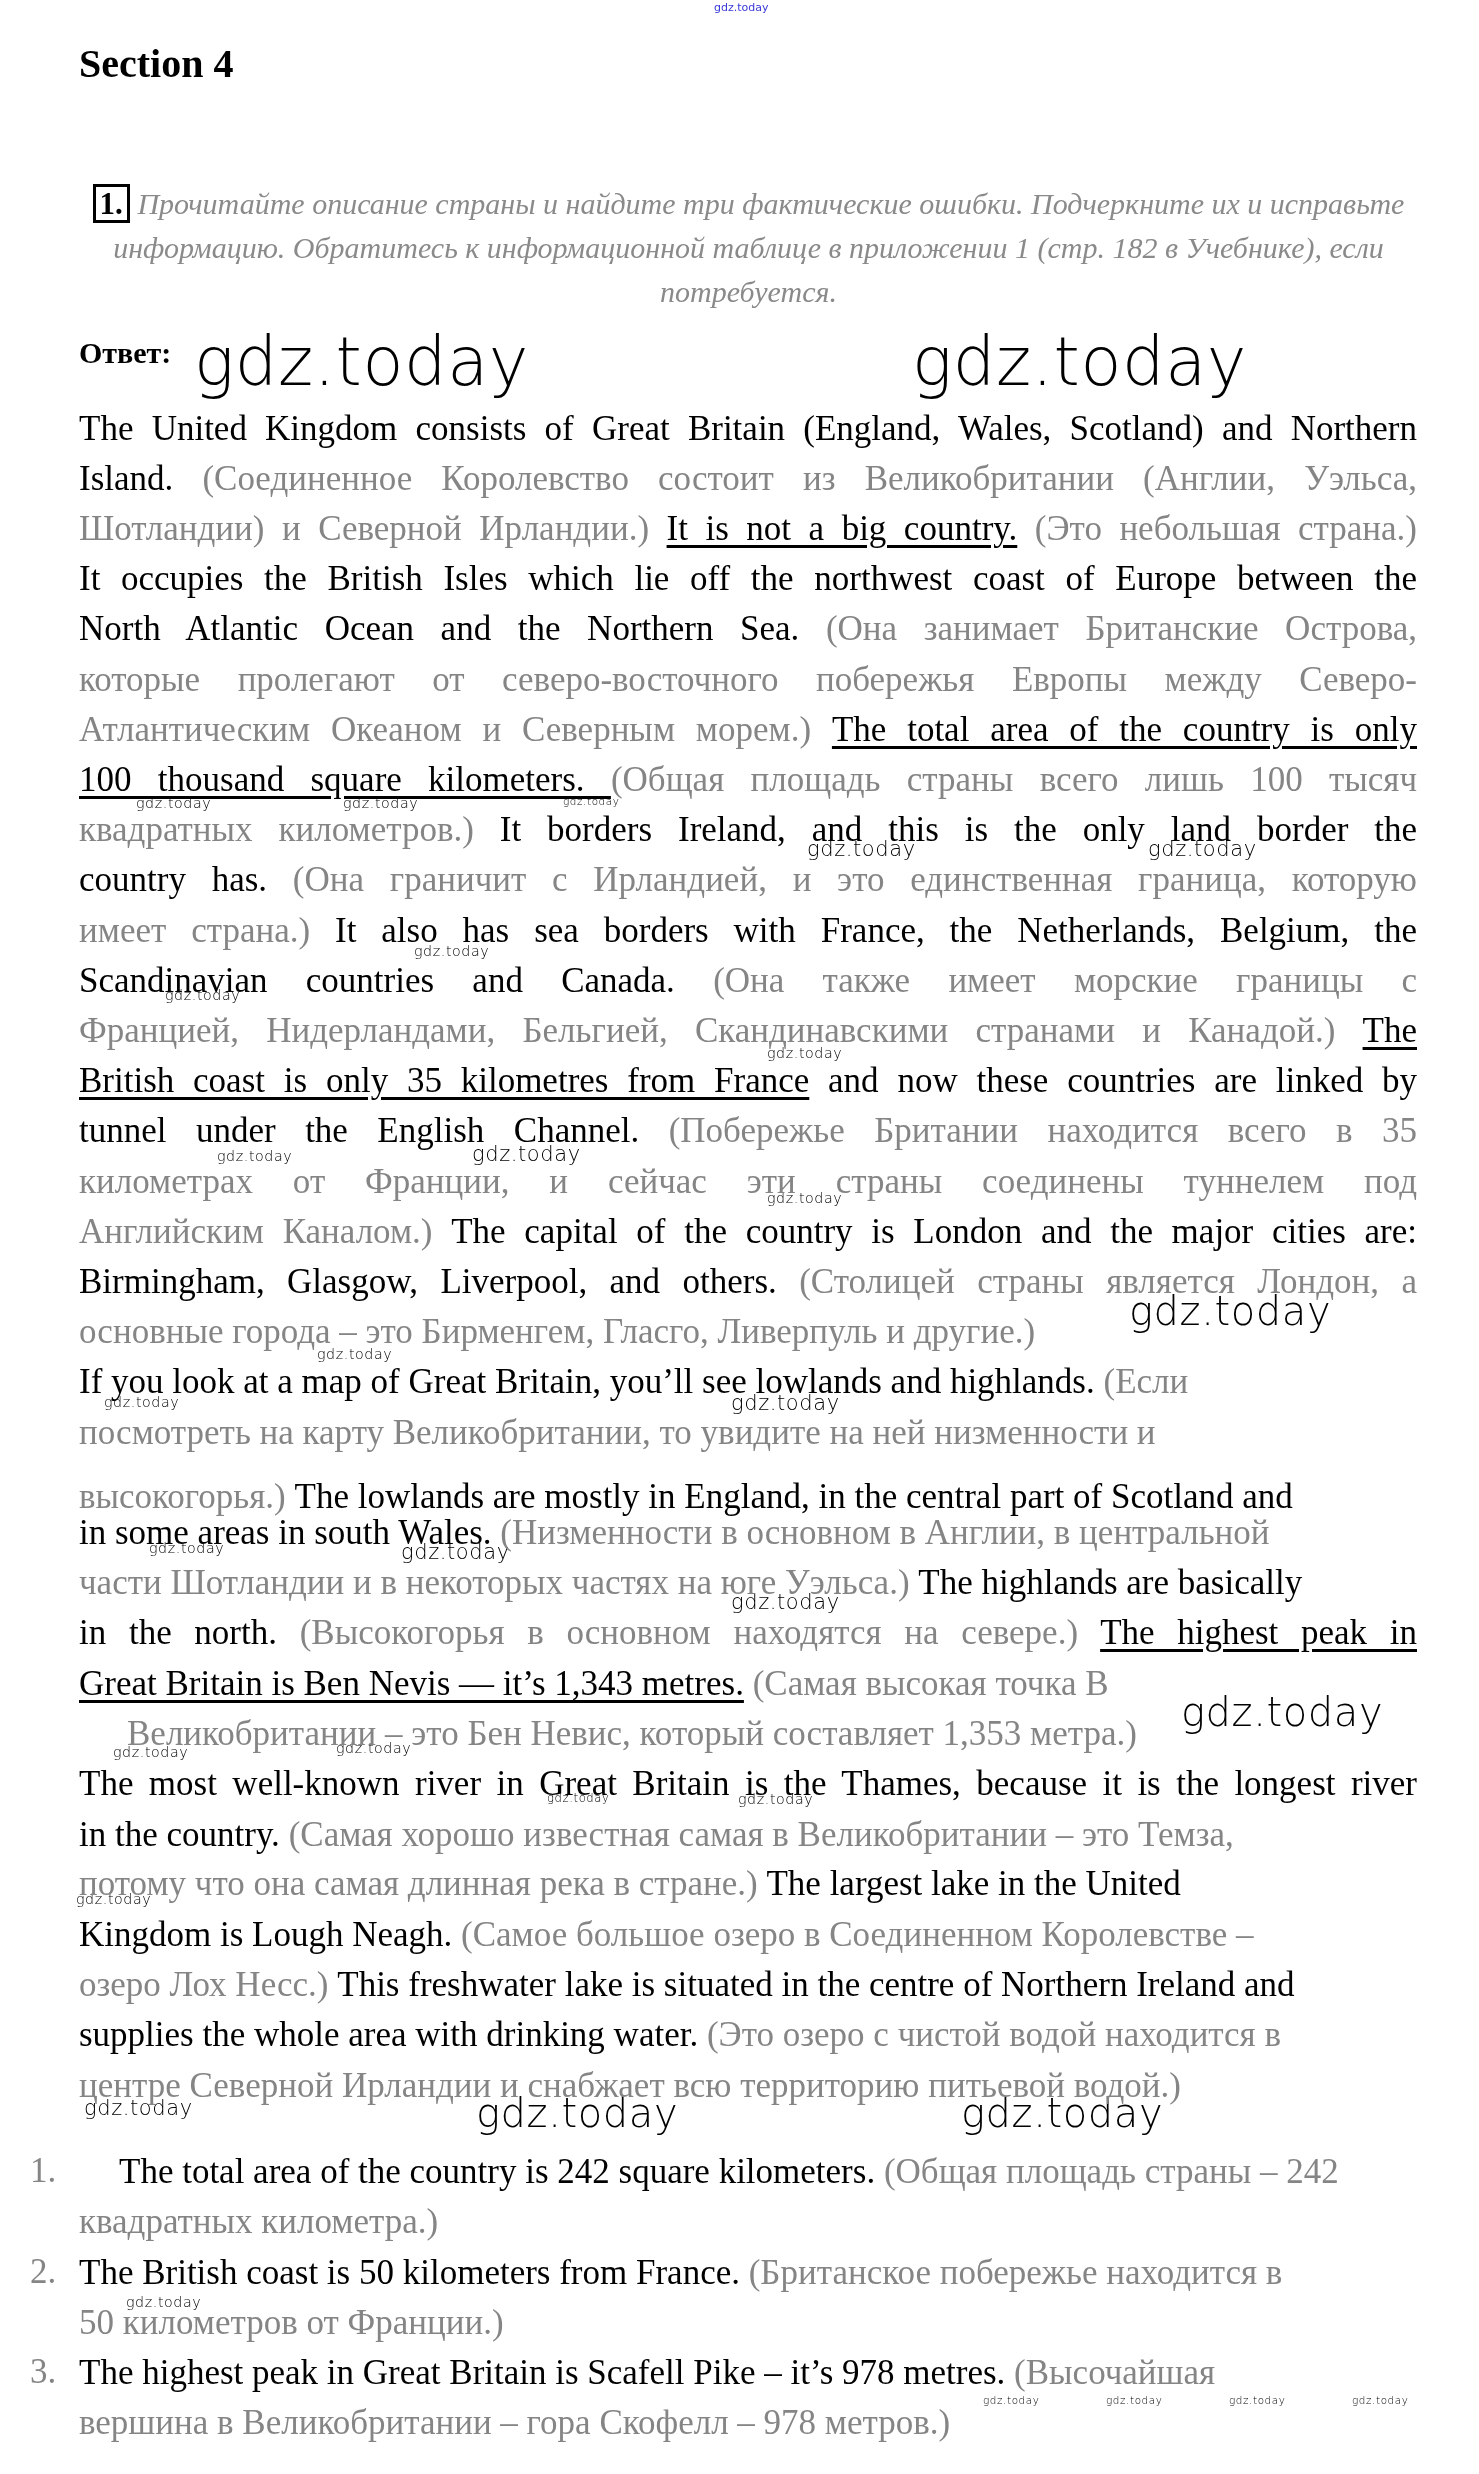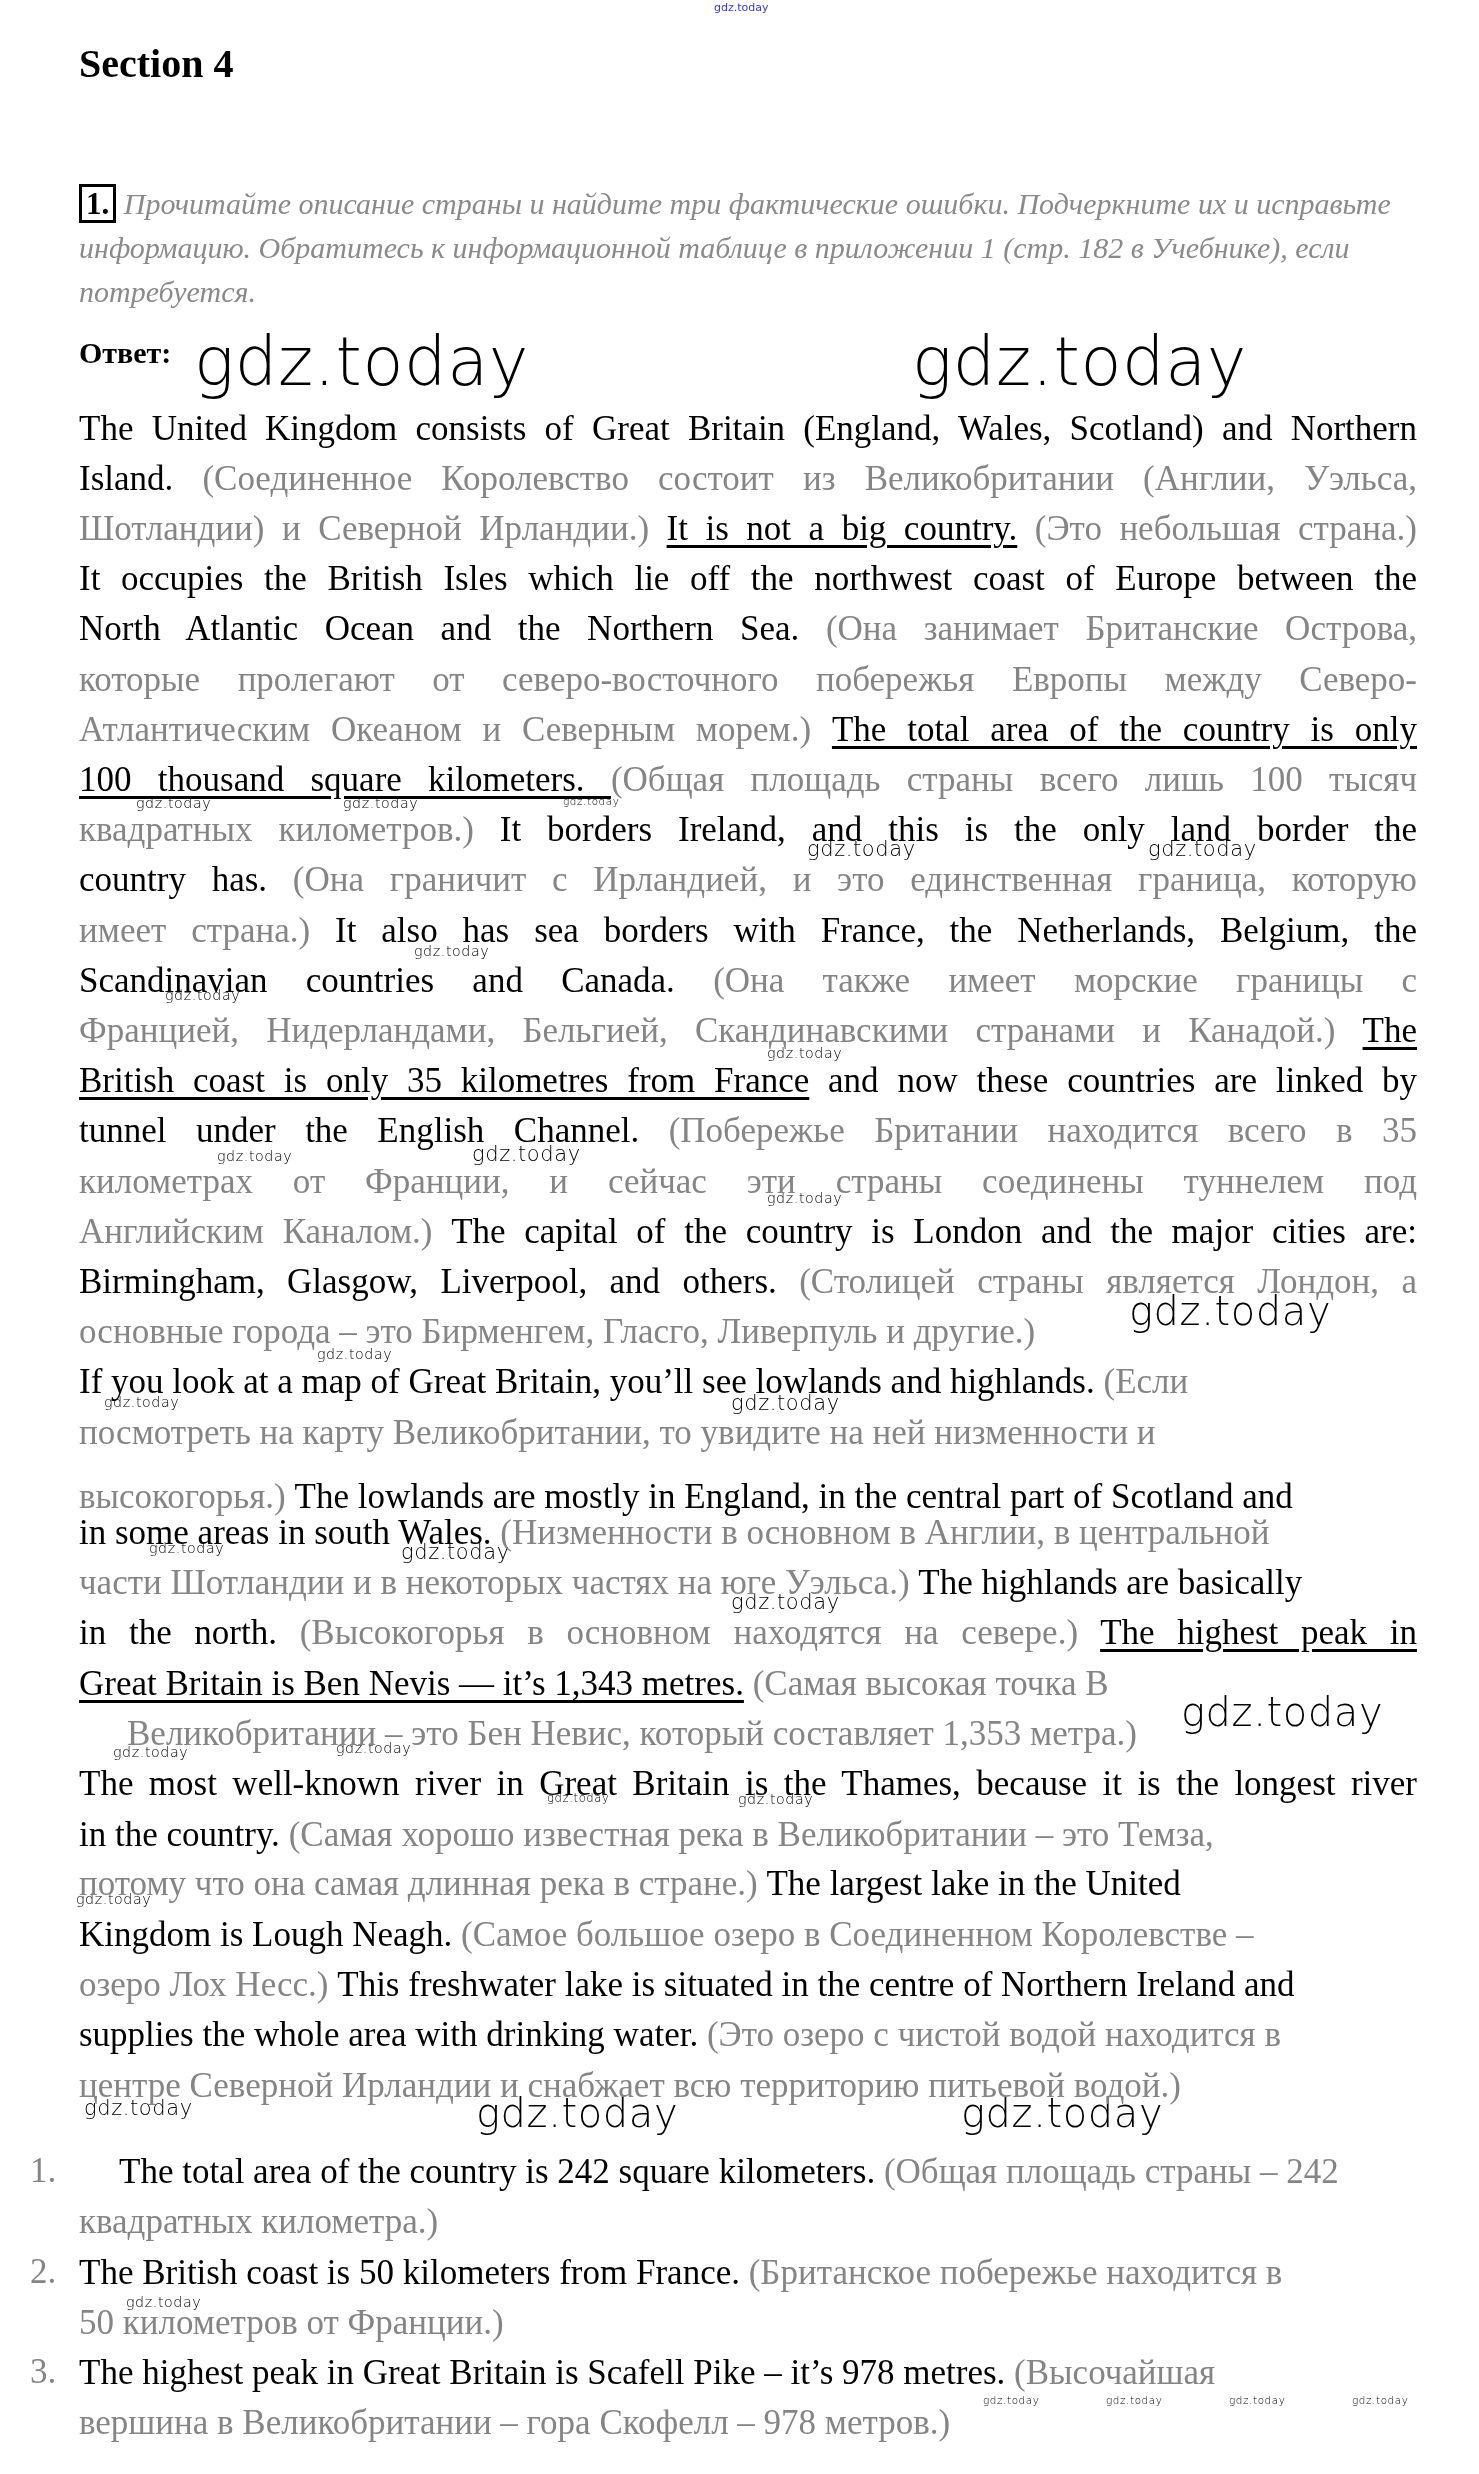--- a/index.html
+++ b/index.html
@@ -3,21 +3,21 @@
 <meta charset="utf-8">
 <style>
   html, body { margin: 0; padding: 0; background: #ffffff; }
   body { width: 1480px; height: 2475px; position: relative; overflow: hidden;
          font-family: "Liberation Serif", "DejaVu Serif", serif; color: #000; }
   .wm-top { position: absolute; left: 714px; top: 1.3px; font-family: "DejaVu Sans", sans-serif;
             font-size: 11px; color: #3a3ad8; }
   .section-title { position: absolute; left: 79px; top: 40px; font-size: 40px; font-weight: bold;
                    font-family: "Liberation Serif", serif; }
   .task { position: absolute; left: 79px; top: 182px; width: 1339px; font-size: 30px; line-height: 44px;
-          font-style: italic; color: #8a8a8a; }
+          font-style: italic; color: #8a8a8a; text-align: center; }
   .task-num { display: inline-block; border: 3.2px solid #000; color: #000; font-style: normal; font-weight: bold;
               font-size: 31px; line-height: 32px; padding: 1.3px 3.9px 0 3.9px; margin-right: 7.8px; }
   .answer-label { position: absolute; left: 79px; top: 336px; font-size: 30px; font-weight: bold; }
   .wm { position: absolute; font-family: "DejaVu Sans", sans-serif; color: #000; font-weight: 200;
         letter-spacing: 0.6px; white-space: nowrap; }
   .wm.big { font-size: 67px; }
   .wm.med { font-size: 40px; }
   .wm.sm  { font-size: 21px; }
   .wm.xs  { font-size: 14.2px; }
   .line { position: absolute; left: 79px; width: 1338px; font-size: 35px; line-height: 41px;
@@ -98,21 +98,21 @@
     <div class="line left" style="top: 1311px;"><span class="ru">основные города – это Бирменгем, Гласго, Ливерпуль и другие.)</span></div>
     <div class="line left" style="top: 1361px;"><span class="en">If you look at a map of Great Britain, you’ll see lowlands and highlands. </span><span class="ru">(Если</span></div>
     <div class="line left" style="top: 1412px;"><span class="ru">посмотреть на карту Великобритании, то увидите на ней низменности и</span></div>
     <div class="line left" style="top: 1462px; margin-top: 14px;"><span class="ru">высокогорья.) </span><span class="en">The lowlands are mostly in England, in the central part of Scotland and</span></div>
     <div class="line left" style="top: 1512px;"><span class="en">in some areas in south Wales. </span><span class="ru">(Низменности в основном в Англии, в центральной</span></div>
     <div class="line left" style="top: 1562px;"><span class="ru">части Шотландии и в некоторых частях на юге Уэльса.) </span><span class="en">The highlands are basically</span></div>
     <div class="line" style="top: 1612px;"><span class="en">in the north. </span><span class="ru">(Высокогорья в основном находятся на севере.) </span><span class="en u">The highest peak in</span></div>
     <div class="line left" style="top: 1663px;"><span class="en u">Great Britain is Ben Nevis — it’s 1,343 metres.</span><span class="ru"> (Самая высокая точка В</span></div>
     <div class="line left" style="top: 1713px; margin-left: 48px;"><span class="ru">Великобритании – это Бен Невис, который составляет 1,353 метра.)</span></div>
     <div class="line" style="top: 1763px;"><span class="en">The most well-known river in Great Britain is the Thames, because it is the longest river</span></div>
-    <div class="line left" style="top: 1814px;"><span class="en">in the country. </span><span class="ru">(Самая хорошо известная река в Великобритании – это Темза,</span></div>
+    <div class="line left" style="top: 1814px;"><span class="en">in the country. </span><span class="ru">(Самая хорошо известная самая в Великобритании – это Темза,</span></div>
     <div class="line left" style="top: 1863px;"><span class="ru">потому что она самая длинная река в стране.) </span><span class="en">The largest lake in the United</span></div>
     <div class="line left" style="top: 1914px;"><span class="en">Kingdom is Lough Neagh. </span><span class="ru">(Самое большое озеро в Соединенном Королевстве –</span></div>
     <div class="line left" style="top: 1964px;"><span class="ru">озеро Лох Несс.) </span><span class="en">This freshwater lake is situated in the centre of Northern Ireland and</span></div>
     <div class="line left" style="top: 2014px;"><span class="en">supplies the whole area with drinking water. </span><span class="ru">(Это озеро с чистой водой находится в</span></div>
     <div class="line left" style="top: 2065px;"><span class="ru">центре Северной Ирландии и снабжает всю территорию питьевой водой.)</span></div>
   </div>
 
 <div id="corrections">
     <div class="li-num" style="top: 2151px;">1.</div>
     <div class="line left" style="top: 2151px; margin-left: 40px;"><span class="en">The total area of the country is 242 square kilometers. </span><span class="ru">(Общая площадь страны – 242</span></div>

